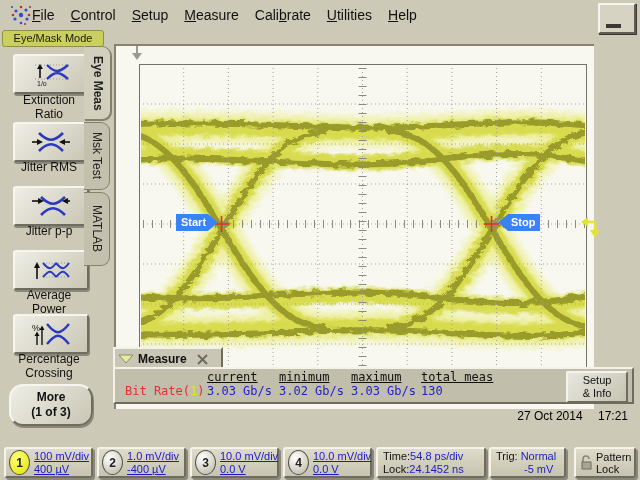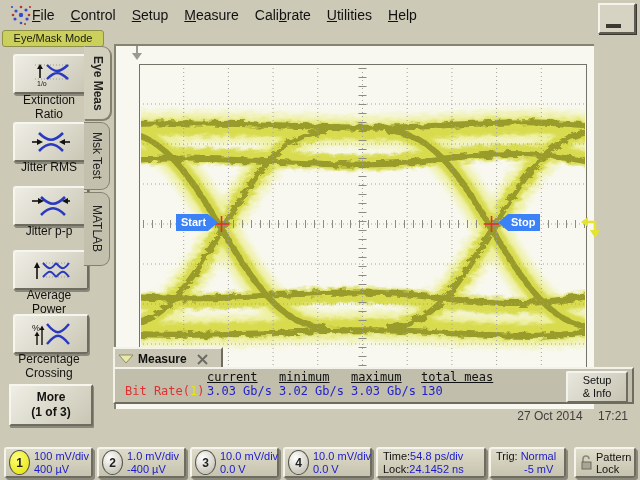--- a/index.html
+++ b/index.html
@@ -24,21 +24,21 @@
     background:#cbd05c;border:1px solid #8f9148;border-radius:3px;
     font-size:11px;color:#1a1a10;text-align:center;line-height:14px;}
   
   .sidebar{position:absolute;left:0;top:46px;width:112px;height:398px;}
   .sbtn{position:absolute;left:13px;width:72px;height:36px;border-radius:3px;
     background:linear-gradient(135deg,#efeee5,#c9c6b4);
     border-top:2px solid #f6f5ee;border-left:2px solid #f6f5ee;
     border-bottom:2px solid #6e6c5f;border-right:2px solid #6e6c5f;
     box-shadow:1px 2px 0 #8a887a;display:flex;align-items:center;justify-content:center;}
   .slabel{position:absolute;left:0;width:98px;text-align:center;font-size:12px;line-height:14px;color:#111;}
-  .more-btn{position:absolute;left:9px;top:338px;width:80px;height:38px;border-radius:1px;
+  .more-btn{position:absolute;left:9px;top:338px;width:80px;height:38px;border-radius:14px;
     background:linear-gradient(135deg,#efeee5,#c9c6b4);
     border-top:2px solid #f6f5ee;border-left:2px solid #f6f5ee;
     border-bottom:2px solid #6e6c5f;border-right:2px solid #6e6c5f;
     box-shadow:1px 2px 0 #8a887a;
     font-size:12px;font-weight:bold;line-height:15px;text-align:center;color:#111;
     display:flex;flex-direction:column;justify-content:center;}
   .vtabs .vtab{position:absolute;left:84px;width:25px;
     border:1px solid #84826f;border-left:none;border-radius:0 9px 9px 0;
     background:#c3c0ae;color:#222;font-size:12px;
     writing-mode:vertical-rl;text-align:center;
@@ -71,36 +71,36 @@
   .mlabel{position:absolute;left:10px;top:15px;color:#e23030;white-space:nowrap;}
   .mlabel .chnum{color:#e8e800;}
   .c0{left:92px;} .c1{left:164px;} .c2{left:236px;} .c3{left:306px;}
   .setup-btn{position:absolute;right:4px;top:2px;width:58px;height:28px;border-radius:2px;
     background:linear-gradient(135deg,#e8e7de,#c6c3b2);
     border-top:2px solid #f4f3ec;border-left:2px solid #f4f3ec;
     border-bottom:2px solid #6e6c5f;border-right:2px solid #6e6c5f;
     font-family:"Liberation Sans",sans-serif;font-size:11px;line-height:13px;text-align:center;color:#111;
     display:flex;flex-direction:column;justify-content:center;}
   
-  .datetime{position:absolute;right:12px;top:409px;font-size:12px;color:#404040;}
+  .datetime{position:absolute;right:12px;top:409px;font-size:12px;color:#000000;}
   .datetime span{margin-left:12px;}
   
   .bbar{position:absolute;left:0;top:444px;width:640px;height:36px;}
   .bbtn{position:absolute;top:3px;height:31px;border-radius:3px;
     background:linear-gradient(180deg,#dedbc9,#c6c3b1);
     border-top:2px solid #f4f3ec;border-left:2px solid #f4f3ec;
     border-bottom:2px solid #6e6c5f;border-right:2px solid #6e6c5f;
     box-shadow:2px 2px 0 #8a887a;box-sizing:border-box;
     display:flex;align-items:center;font-size:11px;}
   .oval{width:19px;height:23px;border-radius:50%;border:1px solid #55544a;
     background:radial-gradient(circle at 35% 30%,#ffffff,#b8b5a4);
     font-size:12px;font-weight:bold;color:#222;
     display:flex;align-items:center;justify-content:center;margin:0 4px 0 3px;flex:none;}
   .oval.on{background:radial-gradient(circle at 35% 30%,#fdfd78,#e3e300);}
-  .chtxt{color:#1a1acc;line-height:13px;white-space:nowrap;}
+  .chtxt{color:#1a1acc;line-height:13px;white-space:nowrap;text-decoration:underline;}
   .mixtxt{line-height:13px;white-space:nowrap;color:#111;margin-left:5px;}
   .mixtxt .bv{color:#1a1acc;}
   .trig-l2{margin-left:28px;}
   .plock{gap:3px;}
   .plock-txt{color:#111;line-height:12px;}
   .eye-ico{display:block;}
 </style>
 </head>
 <body>
 

